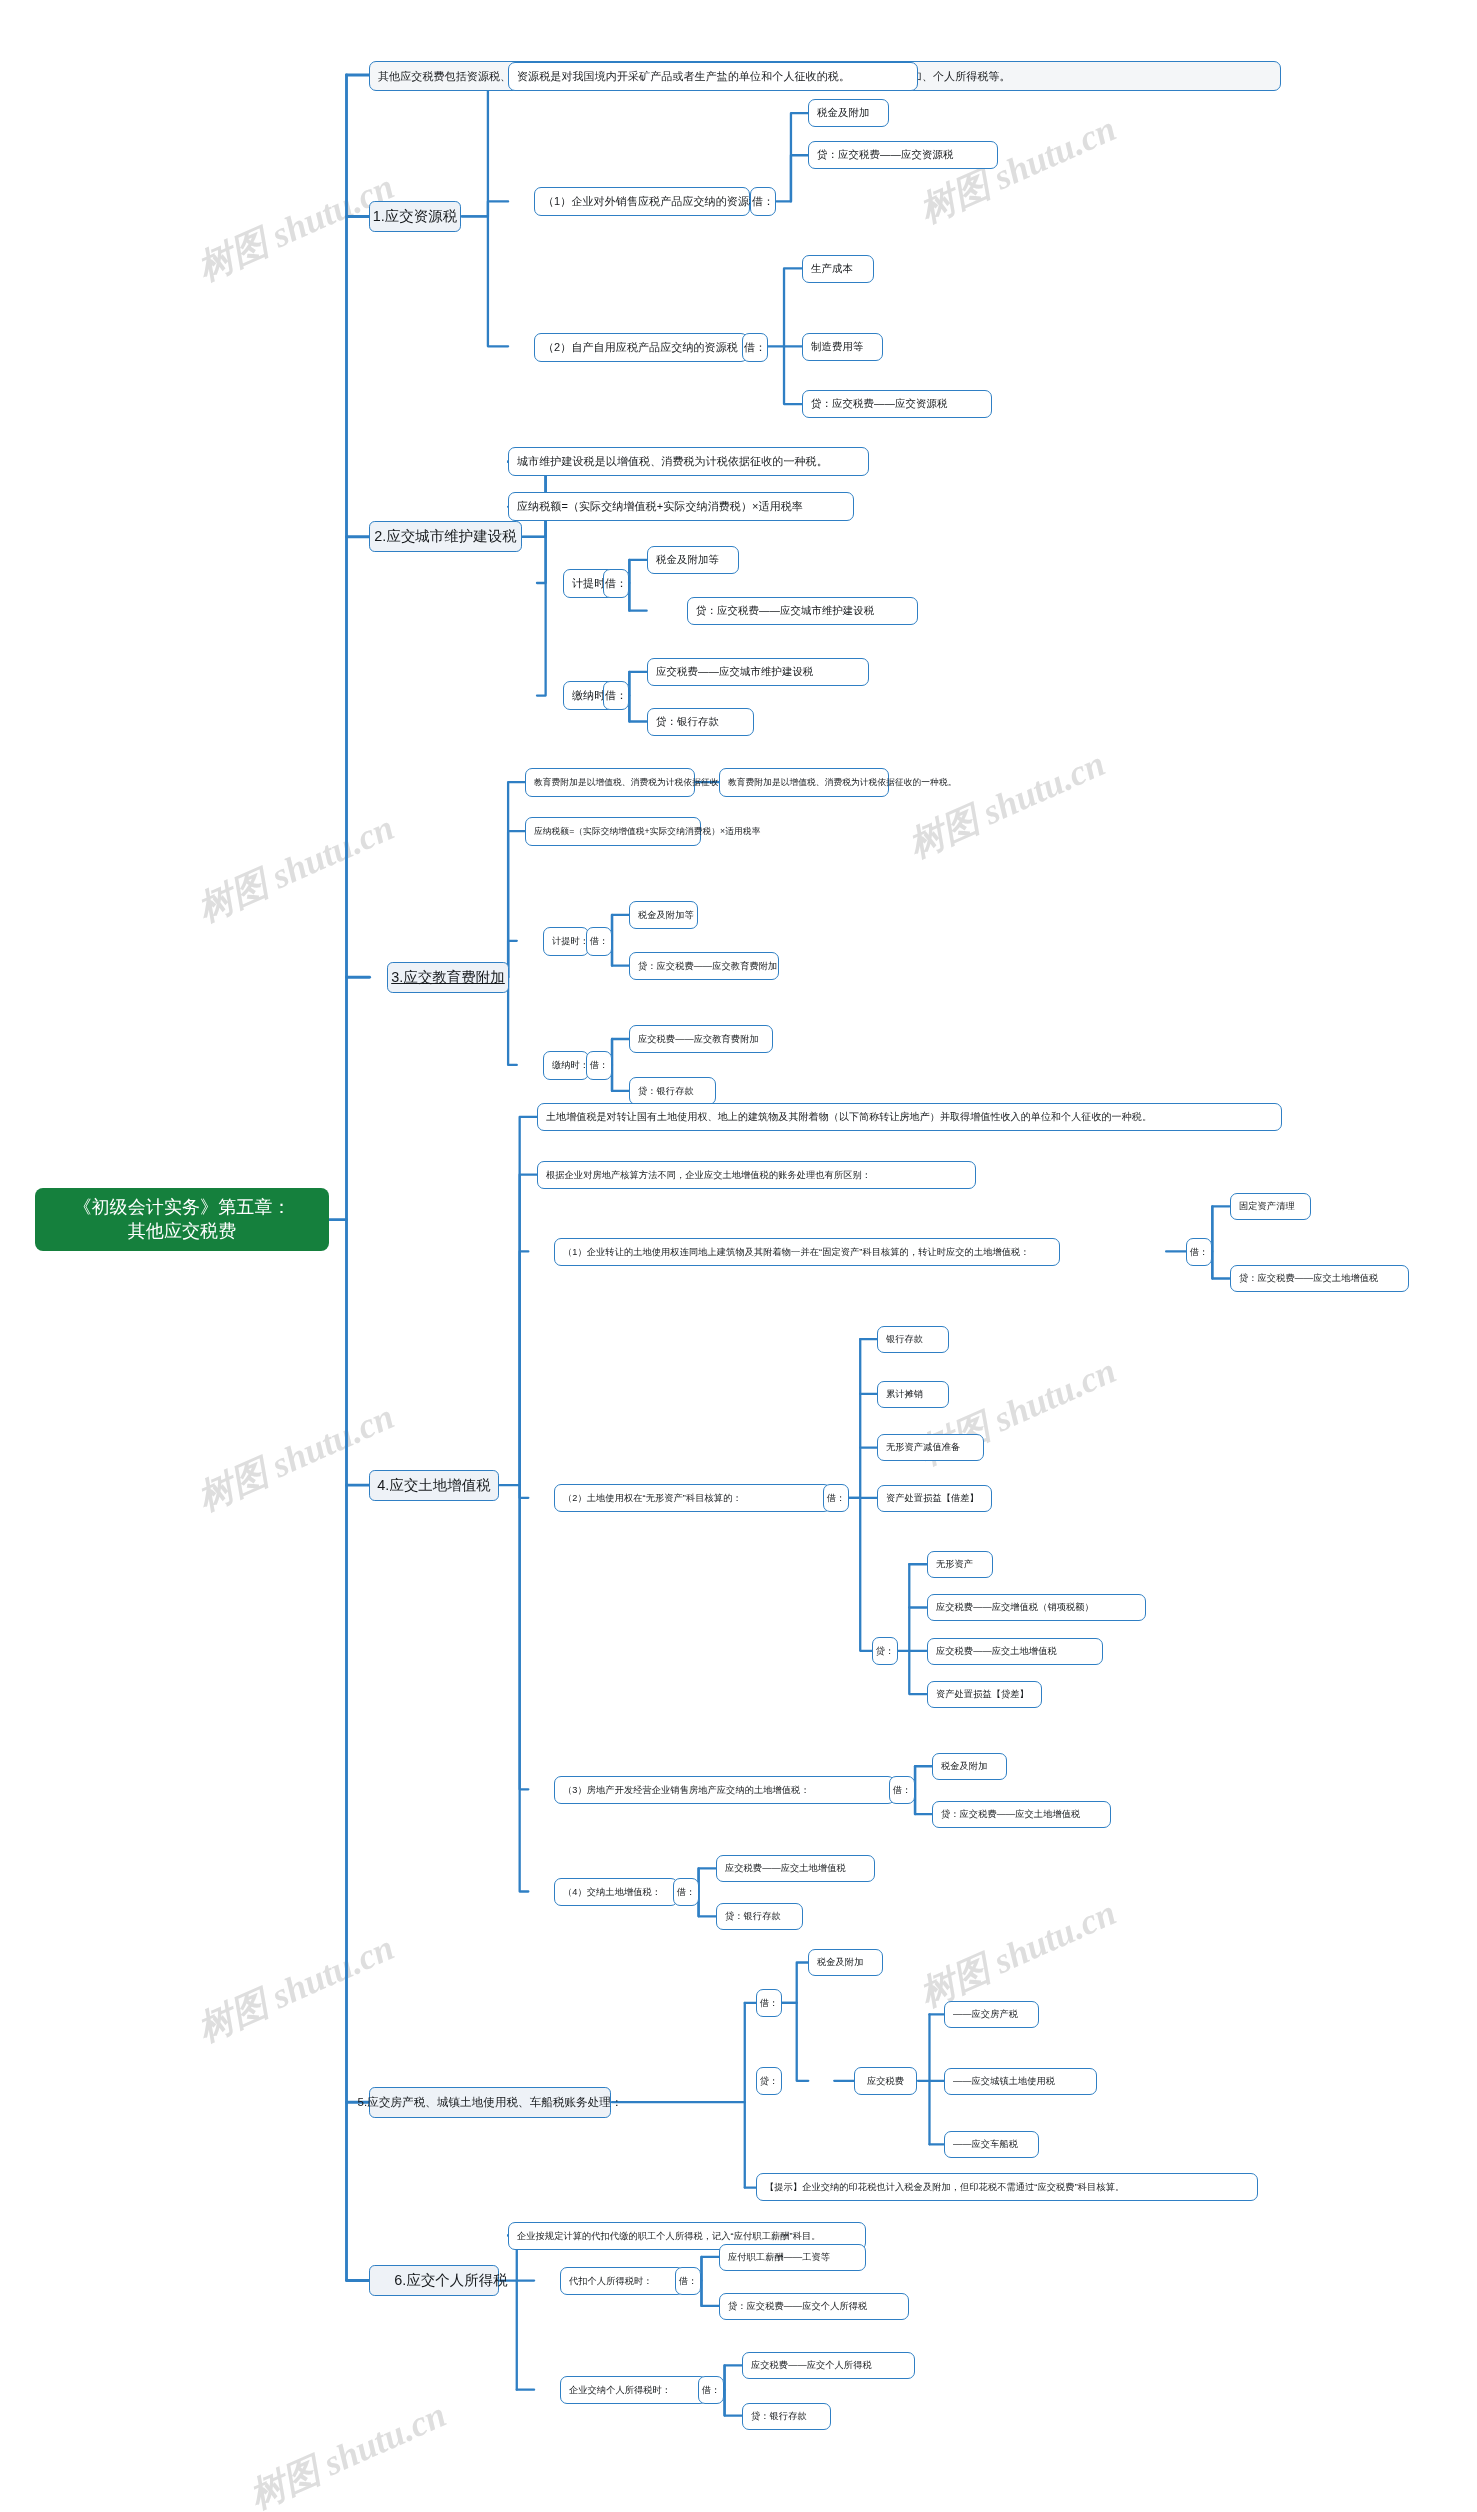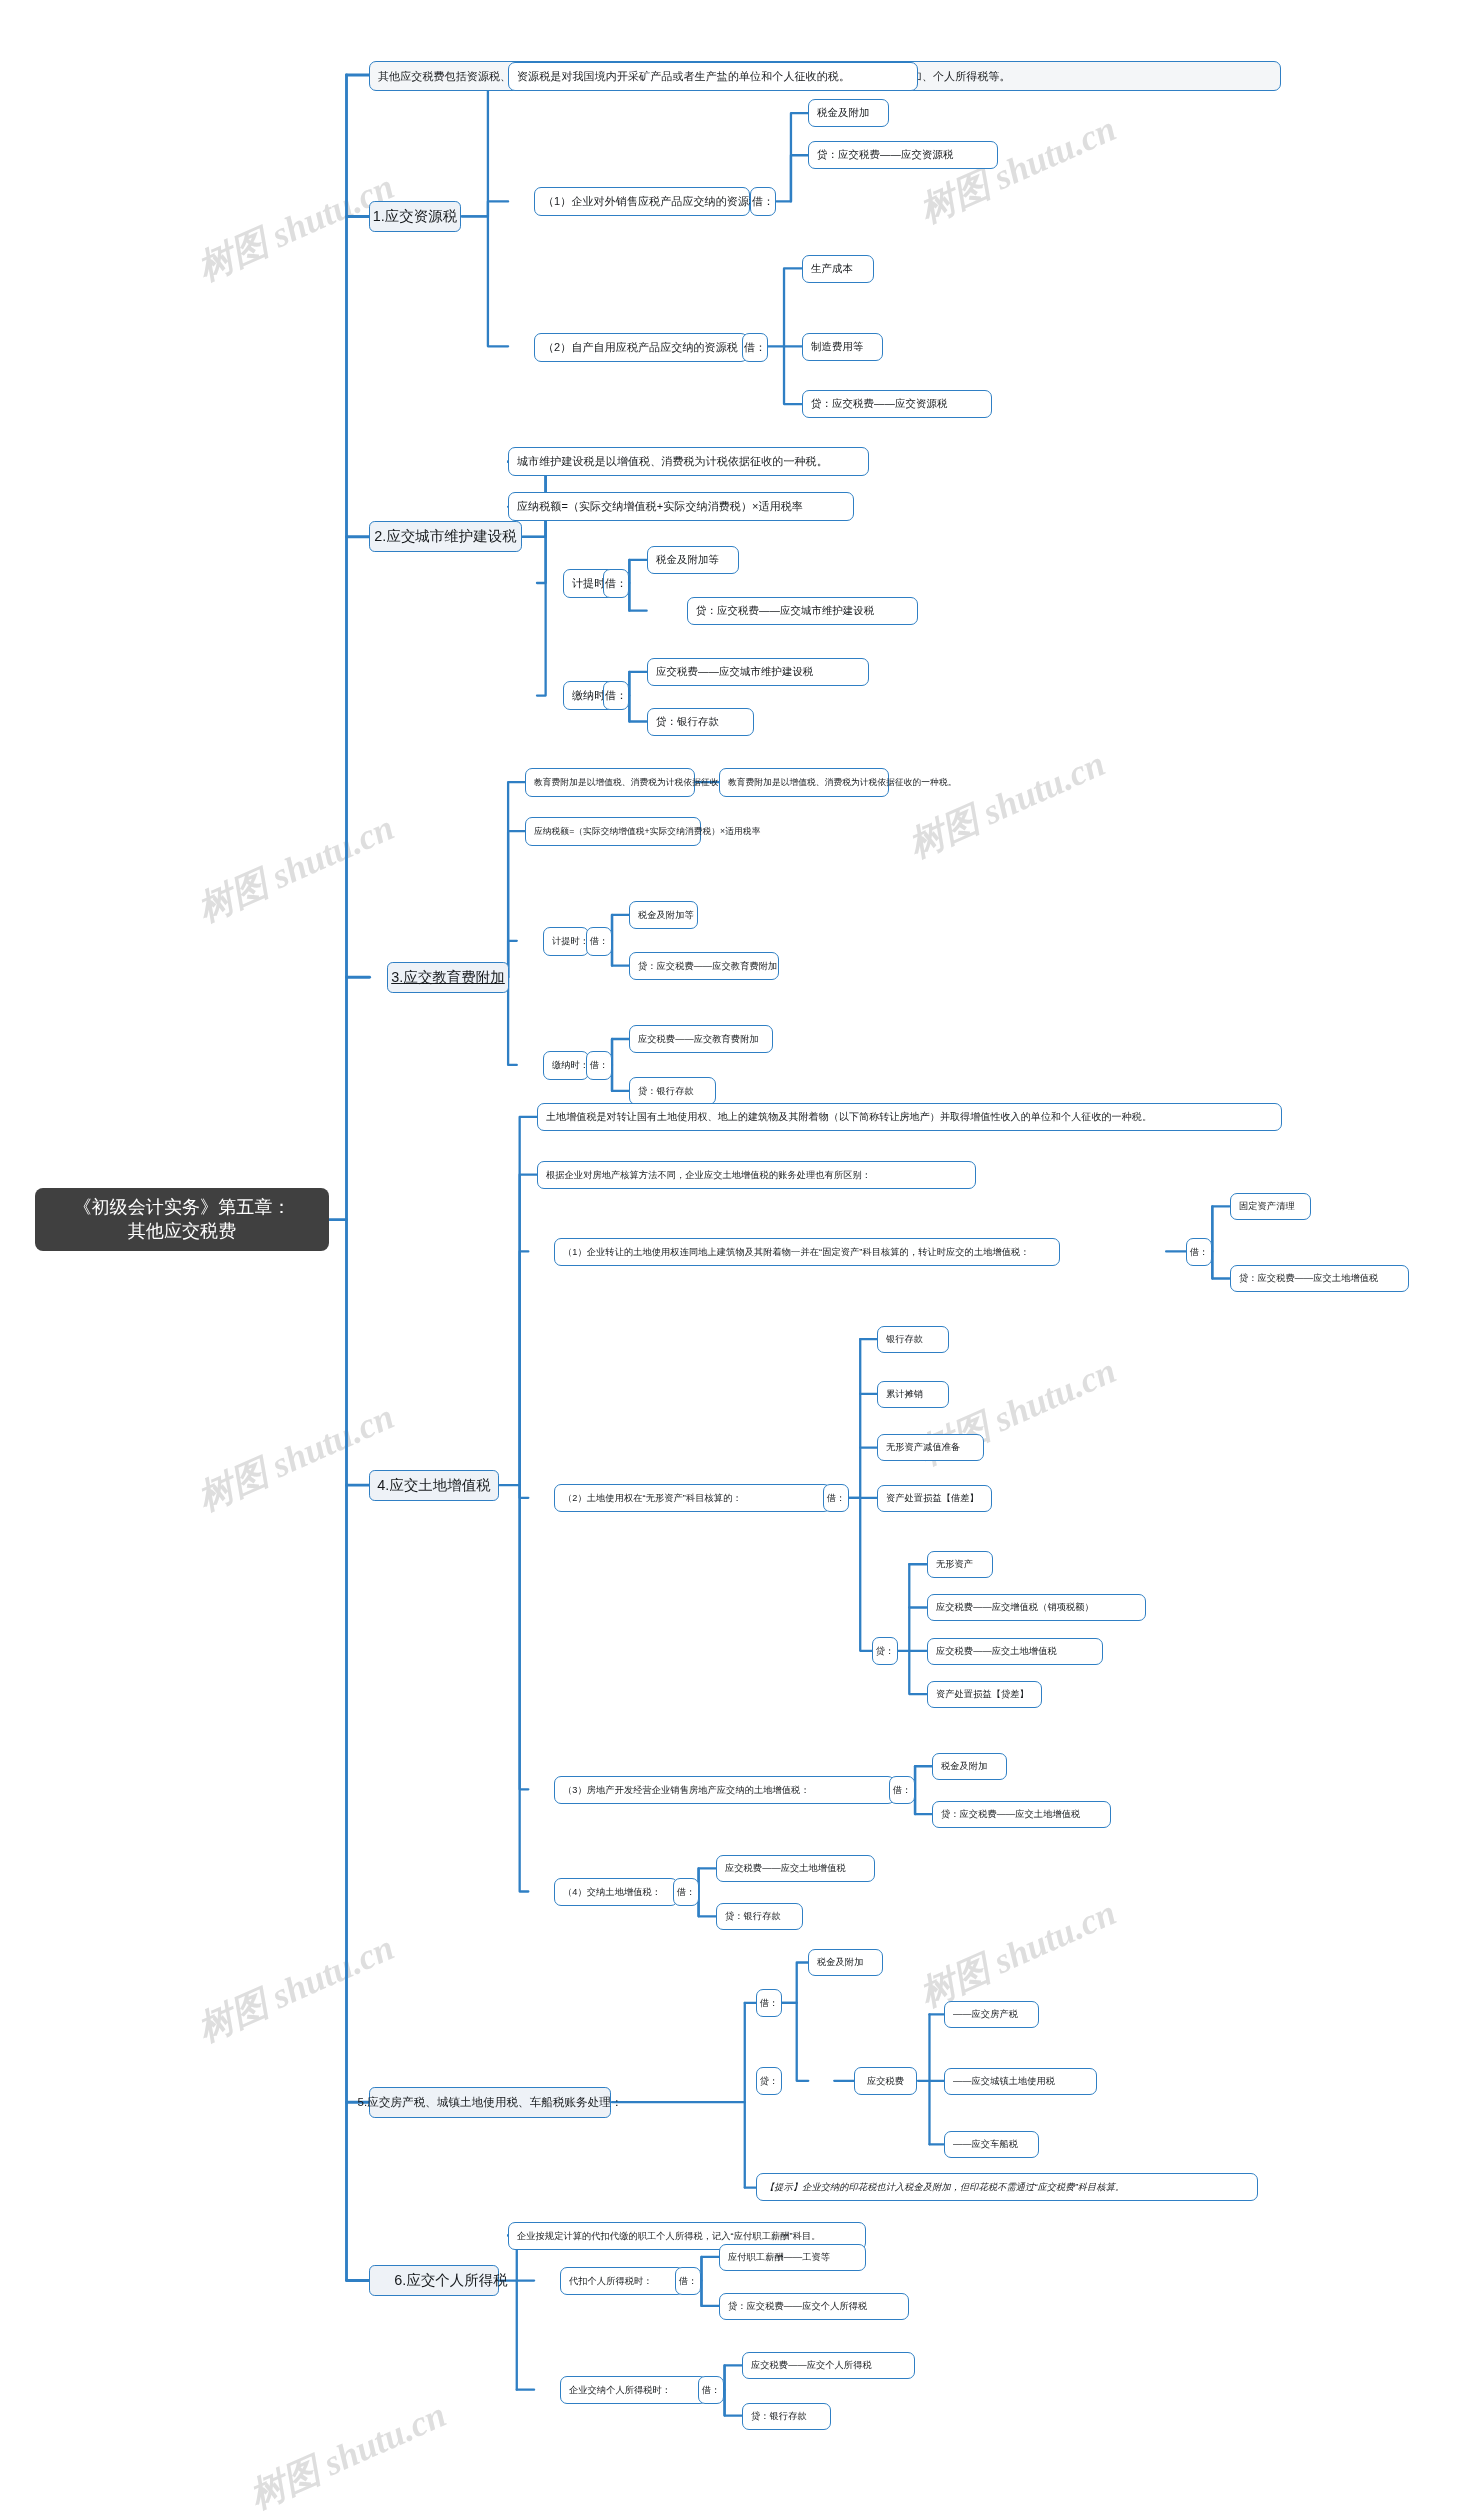--- a/index.html
+++ b/index.html
@@ -41,21 +41,21 @@
     color:#16191c;
     display:flex;
     align-items:center;
     padding:0 8px;
     white-space:nowrap;
     line-height:1.18;
     letter-spacing:0.1px;
   }
   .root{
     border:none;
-    background:#404040;
+    background:#15803d;
     color:#ffffff;
     border-radius:8px;
     text-align:center;
     justify-content:center;
     flex-direction:column;
     font-size:18px;
     line-height:1.32;
     padding:7px 26px;
     white-space:normal;
     box-shadow:none;
@@ -331,21 +331,21 @@
   <div class="node tiny" style="left:756px;top:1989px;width:26px;height:28px;font-size:9.2px;">借：</div>
   <div class="node lv3" style="left:808px;top:1949px;width:75px;height:26.6px;font-size:9.2px;">税金及附加</div>
 
   <div class="node tiny" style="left:756px;top:2067px;width:26px;height:28px;font-size:9.2px;">贷：</div>
   <div class="node lv3" style="left:854px;top:2067px;width:63px;height:28px;font-size:9.2px;justify-content:center;">应交税费</div>
 
   <div class="node lv3" style="left:944px;top:2001px;width:95px;height:26.6px;font-size:9.2px;">——应交房产税</div>
   <div class="node lv3" style="left:944px;top:2068px;width:153px;height:26.6px;font-size:9.2px;">——应交城镇土地使用税</div>
   <div class="node lv3" style="left:944px;top:2131px;width:95px;height:26.6px;font-size:9.2px;">——应交车船税</div>
 
-  <div class="node desc" style="left:756px;top:2173px;width:502px;height:28px;font-size:9.2px;font-style:italic;">【提示】企业交纳的印花税也计入税金及附加，但印花税不需通过“应交税费”科目核算。</div>
+  <div class="node desc" style="left:756px;top:2173px;width:502px;height:28px;font-size:9.2px;">【提示】企业交纳的印花税也计入税金及附加，但印花税不需通过“应交税费”科目核算。</div>
 
   <div class="node lv1" style="left:369px;top:2265px;width:130px;height:31px;padding-left:42px;">6.应交个人所得税</div>
 
   <div class="node desc" style="left:508px;top:2222px;width:358px;height:28px;font-size:9.2px;">企业按规定计算的代扣代缴的职工个人所得税，记入“应付职工薪酬”科目。</div>
 
   <div class="node lv2" style="left:534px;top:2267px;width:124px;height:28px;font-size:9.2px;">代扣个人所得税时：</div>
   <div class="node tiny" style="left:675px;top:2267px;width:26px;height:28px;font-size:9.2px;">借：</div>
   <div class="node lv3" style="left:719px;top:2244px;width:147px;height:26.6px;font-size:9.2px;">应付职工薪酬——工资等</div>
   <div class="node lv3" style="left:719px;top:2293px;width:190px;height:26.6px;font-size:9.2px;">贷：应交税费——应交个人所得税</div>
 

